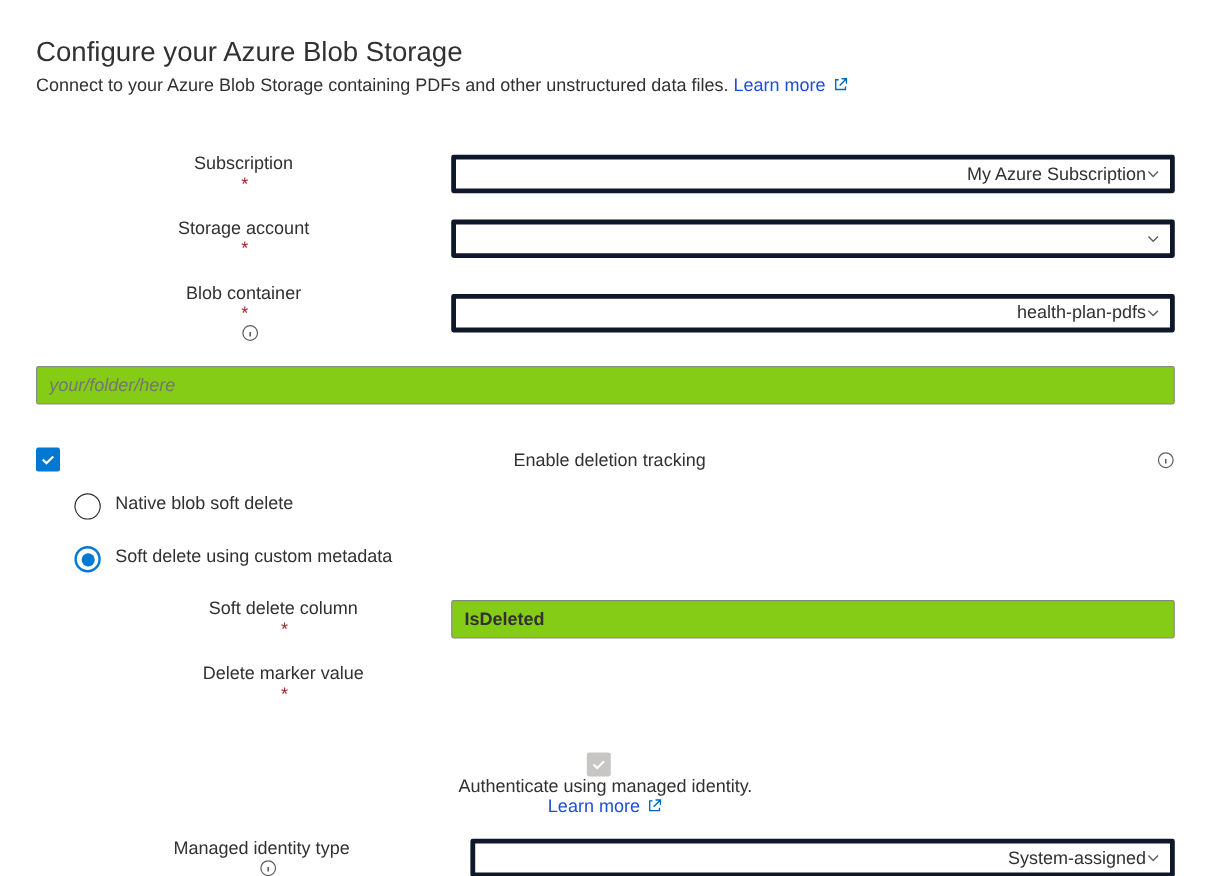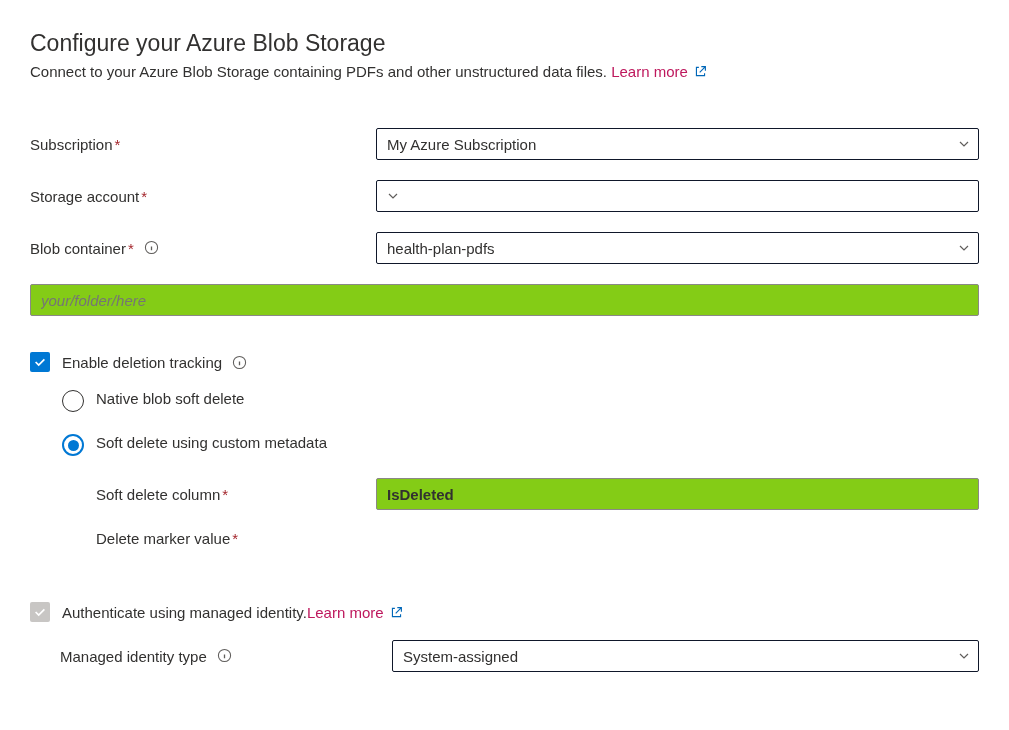--- a/index.html
+++ b/index.html
@@ -20,63 +20,65 @@
     font-weight: 400;
     color: #323130;
     margin-bottom: 6px;
   }
   .page-subtitle {
     font-size: 15px;
     color: #323130;
     margin-bottom: 48px;
   }
   .link {
-    color: #be185d;
+    color: #1d4ed8;
     text-decoration: none;
     cursor: pointer;
   }
   .link svg {
     vertical-align: -1px;
     margin-left: 2px;
   }
   .form-row {
     display: flex;
     align-items: center;
     margin-bottom: 20px;
   }
   .label-col {
     width: 346px;
     display: flex;
+    align-items: center;
     flex-shrink: 0;
     font-size: 15px;
+    flex-direction: column;
   }
   .label-col.indented {
     padding-left: 66px;
   }
   .control-col {
     flex: 1;
   }
   .required {
     color: #a4262c;
     margin-left: 2px;
   }
   .info-icon {
     display: inline-flex;
     margin-left: 10px;
     color: #605e5c;
   }
   .select {
     width: 100%;
     height: 32px;
-    border: 1px solid #0f172a;
+    border: 4px solid #0f172a;
     border-radius: 2px;
     background: #ffffff;
     display: flex;
     align-items: center;
-    justify-content: space-between;
+    justify-content: flex-end;
     padding: 0 8px 0 10px;
     font-size: 15px;
     cursor: pointer;
   }
   .select .chevron {
     color: #605e5c;
     flex-shrink: 0;
   }
   .text-input {
     width: 100%;
@@ -95,20 +97,21 @@
     font-style: normal;
     color: #323130;
     font-weight: bold;
   }
   .checkbox-row {
     display: flex;
     align-items: center;
     font-size: 15px;
     margin-top: 36px;
     margin-bottom: 18px;
+    justify-content: space-between;
   }
   .checkbox-box {
     width: 20px;
     height: 20px;
     border-radius: 2px;
     margin-right: 12px;
     display: flex;
     align-items: center;
     justify-content: center;
     flex-shrink: 0;
@@ -145,21 +148,22 @@
   .radio-outer.checked {
     border: 2px solid #0078d4;
   }
   .radio-inner {
     width: 11px;
     height: 11px;
     border-radius: 50%;
     background: #0078d4;
   }
   .auth-section {
-    margin-top: 55px;
+    margin-top: 40px;
+    flex-direction: column;
   }
   .mi-row {
     margin-top: 18px;
     gap: 16px;
   }
   .mi-label {
     padding-left: 30px;
   }
 </style>
 </head>

